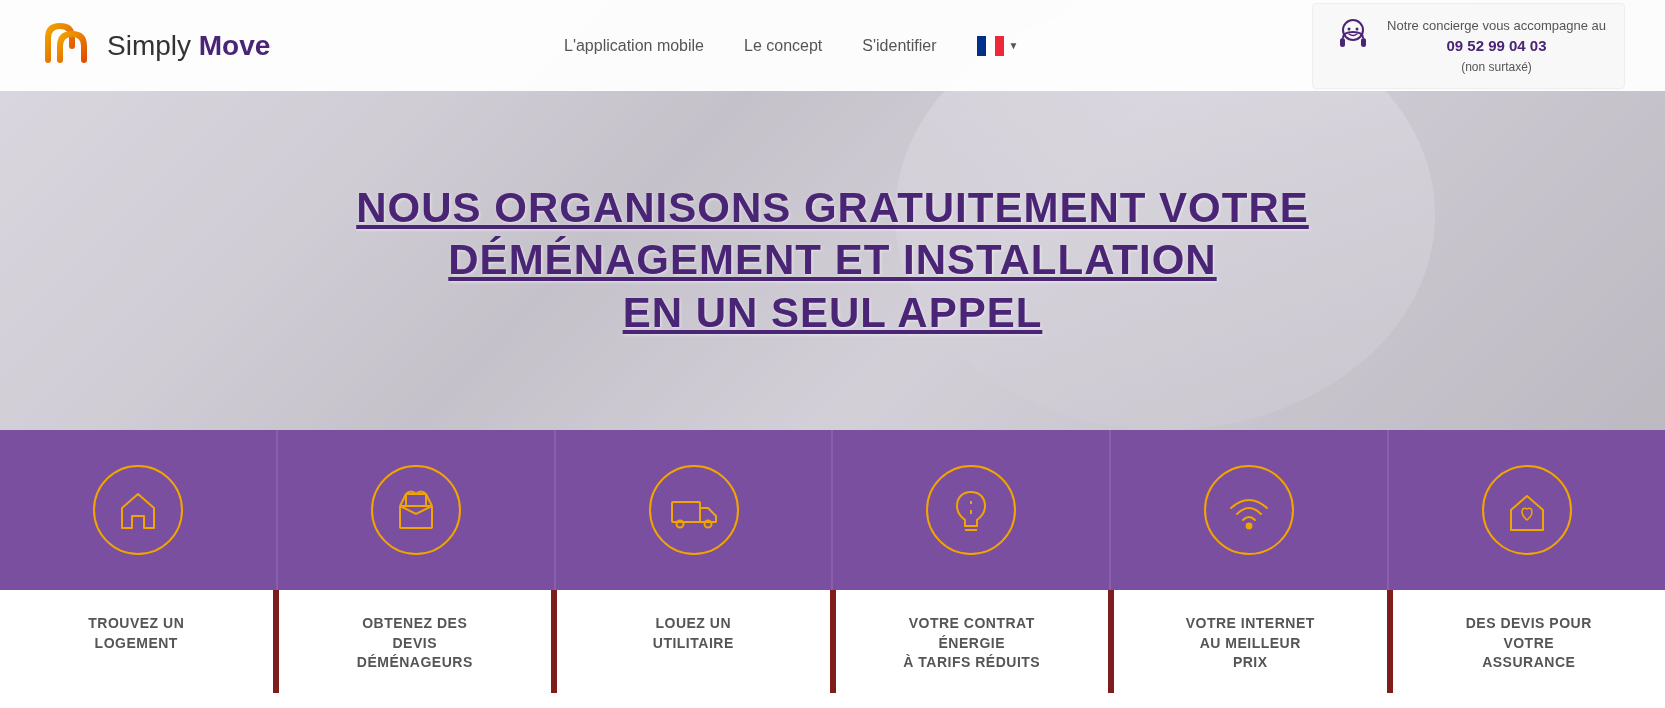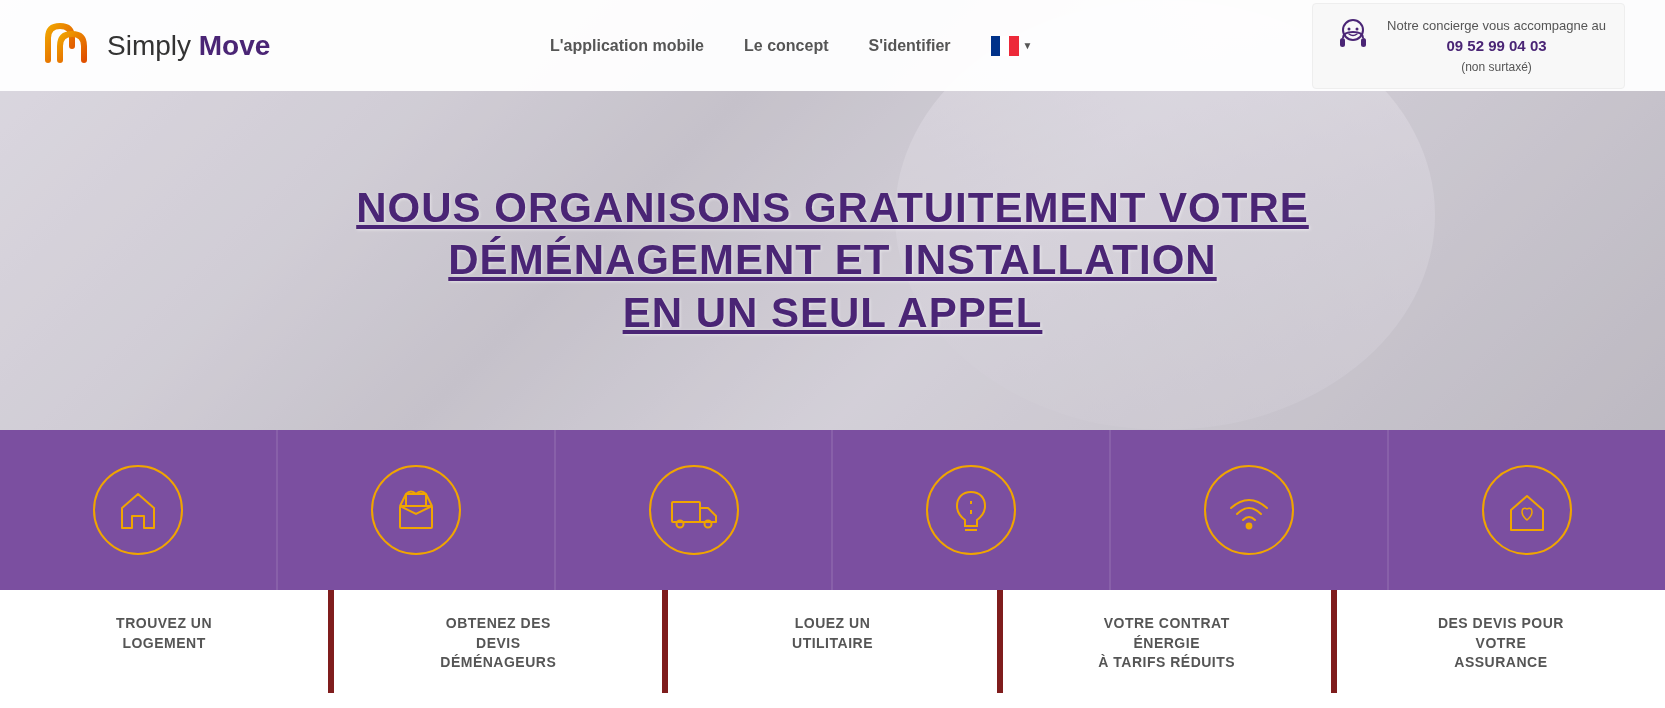--- a/index.html
+++ b/index.html
@@ -38,21 +38,20 @@
     .nav {
       display: flex;
       align-items: center;
       gap: 40px;
     }
     .nav a {
       text-decoration: none;
       color: #555;
       font-size: 16px;
       cursor: pointer;
-      font-weight: bold;
     }
     .lang-flag {
       display: flex;
       align-items: center;
       gap: 4px;
       cursor: pointer;
     }
     .flag-fr {
       width: 28px;
       height: 20px;
@@ -361,18 +360,23 @@
     <div class="service-label">
       <span>LOUEZ UN</span><br>
       <span>UTILITAIRE</span>
     </div>
     <div class="service-label">
       <span>VOTRE CONTRAT</span><br>
       <span>ÉNERGIE</span><br>
       <span>À TARIFS RÉDUITS</span>
     </div>
     <div class="service-label">
+      <span>VOTRE INTERNET</span><br>
+      <span>AU MEILLEUR</span><br>
+      <span>PRIX</span>
+    </div>
+    <div class="service-label">
       <span>DES DEVIS POUR</span><br>
       <span>VOTRE</span><br>
       <span>ASSURANCE</span>
     </div>
   </div>
 </section>
 
 </body></html>

